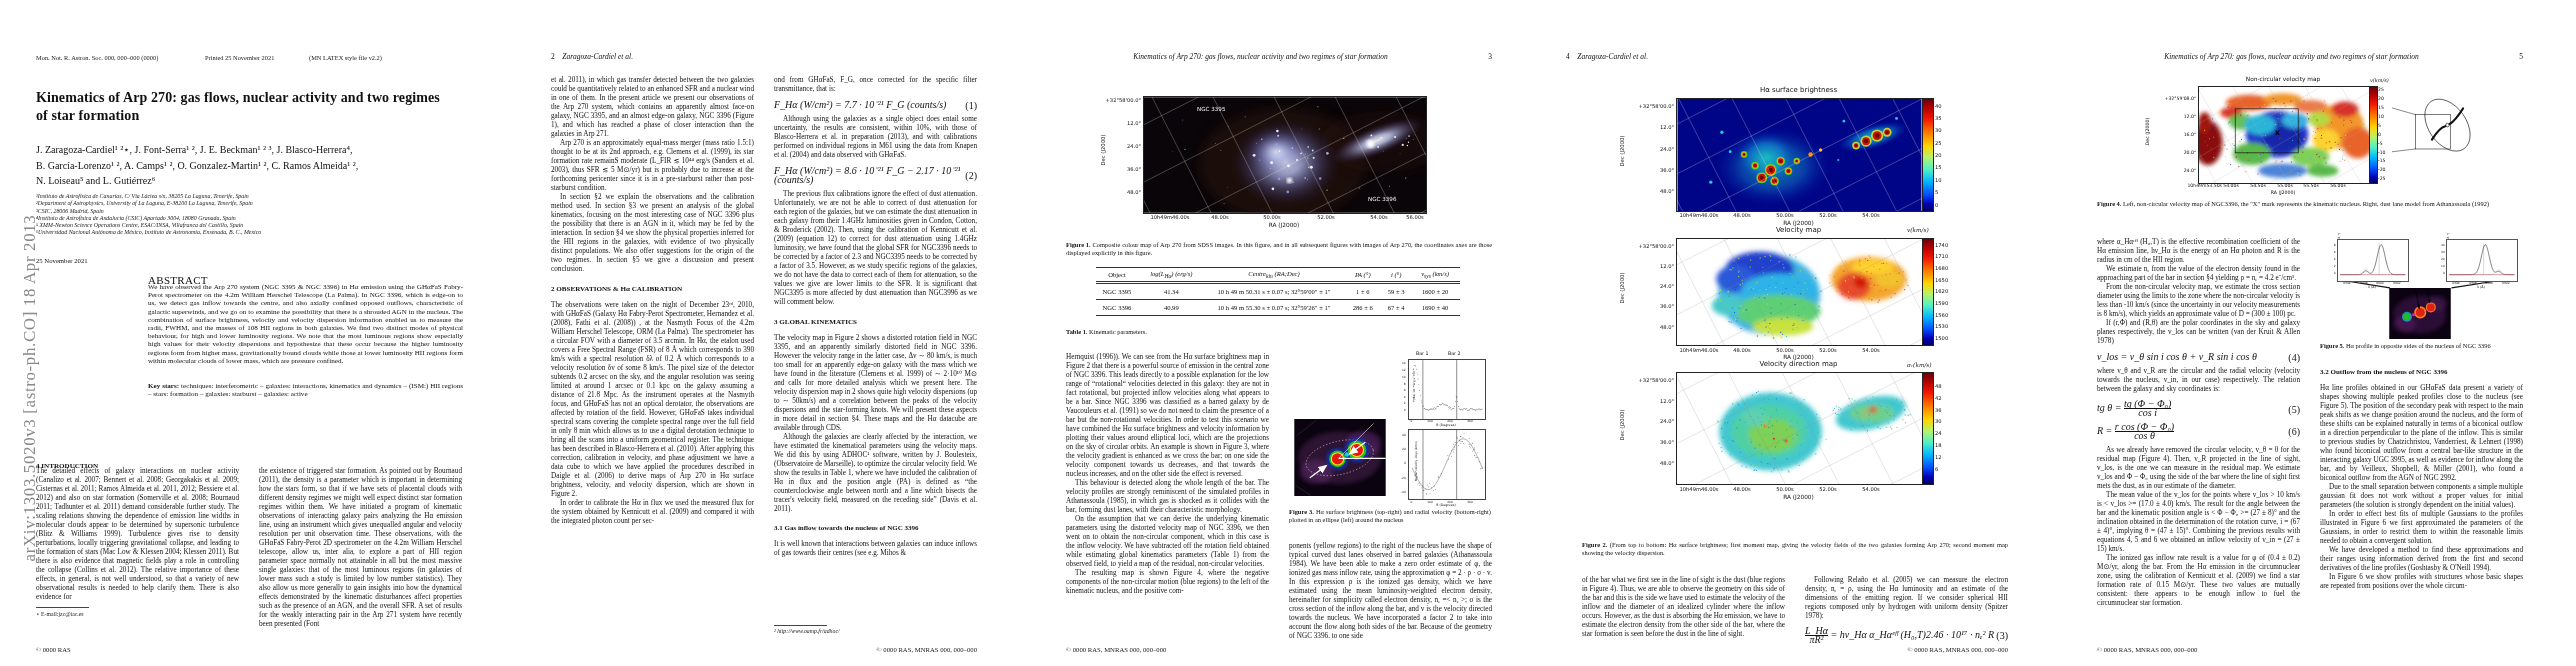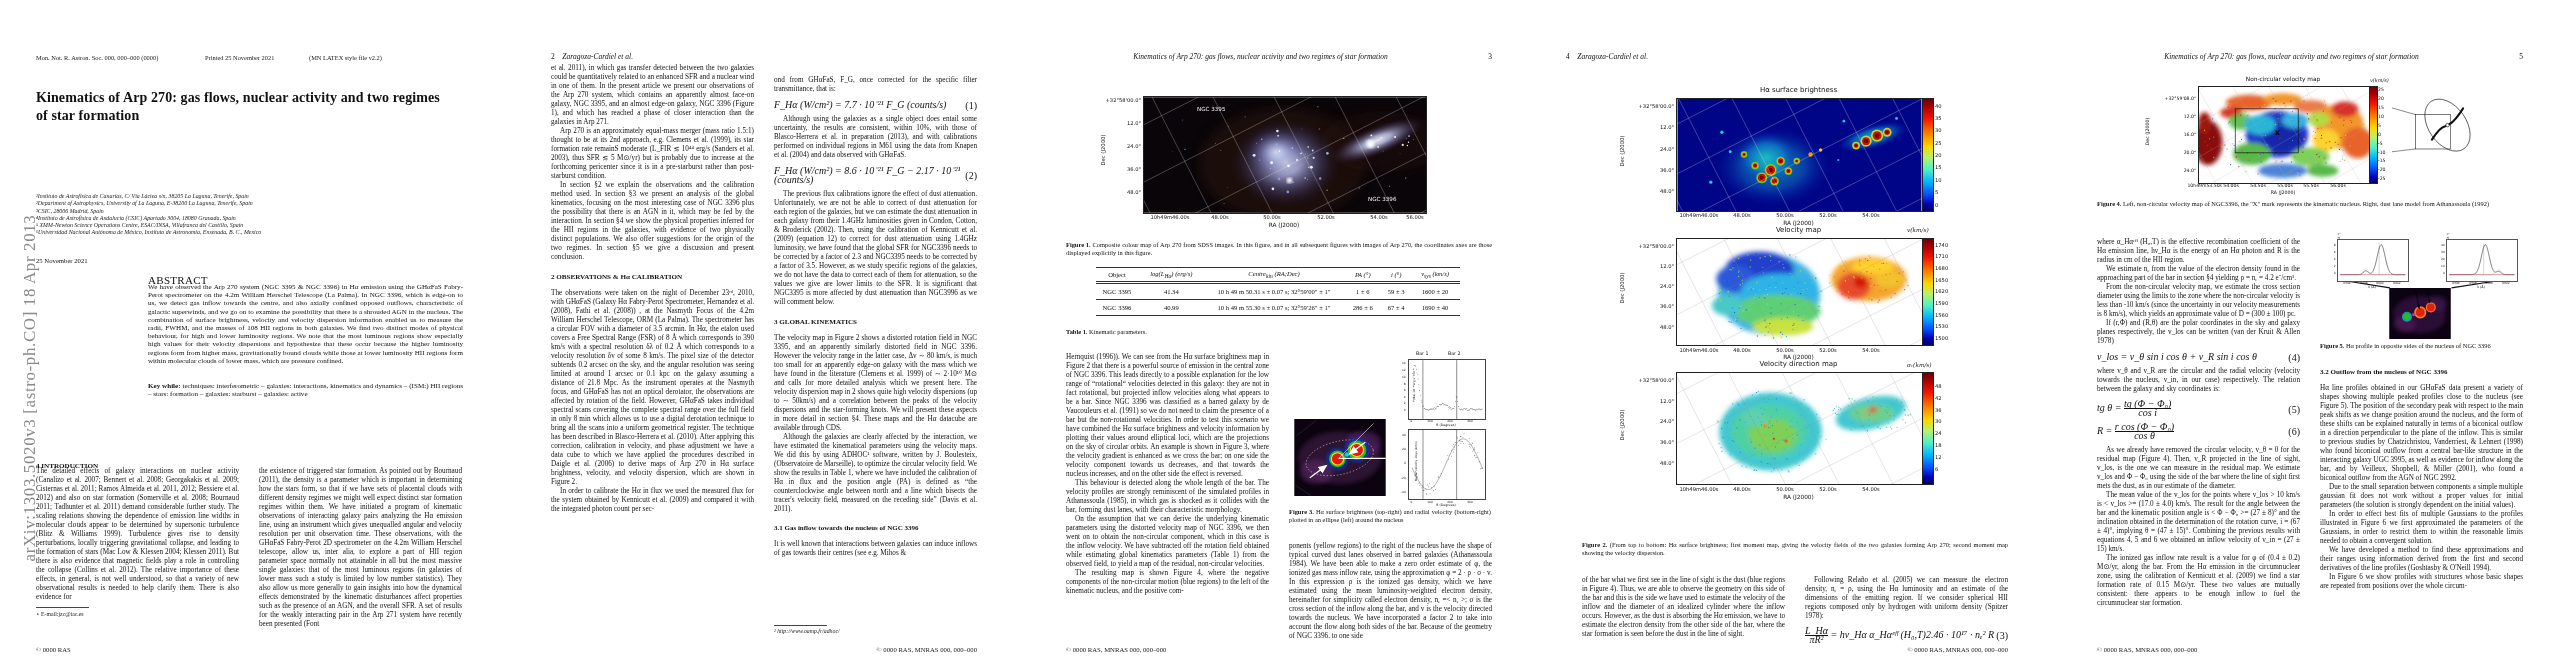--- a/index.html
+++ b/index.html
@@ -65,47 +65,52 @@
 </style>
 </head>
 <body>
 
 <div class="page" id="pg1">
   <div class="banner" style="left:-220px;top:378px;width:500px;text-align:center;">arXiv:1303.5020v3  [astro-ph.CO]  18 Apr 2013</div>
   <span class="abs jline" style="left:36px;top:54px;">Mon. Not. R. Astron. Soc. 000, 000–000 (0000)</span>
   <span class="abs jline" style="left:205px;top:54px;">Printed 25 November 2021</span>
   <span class="abs jline" style="left:309px;top:54px;">(MN LATEX style file v2.2)</span>
   <div class="abs title" style="left:36px;top:89px;width:406px;">Kinematics of Arp 270: gas flows, nuclear activity and two regimes of star formation</div>
+  <div class="abs authors" style="left:36px;top:142px;width:439px;">
+    <div>J. Zaragoza-Cardiel¹ ²⋆, J. Font-Serra¹ ², J. E. Beckman¹ ² ³, J. Blasco-Herrera⁴,</div>
+    <div>B. García-Lorenzo¹ ², A. Camps¹ ², O. Gonzalez-Martin¹ ², C. Ramos Almeida¹ ²,</div>
+    <div>N. Loiseau⁵ and L. Gutiérrez⁶</div>
+  </div>
   <div class="abs affs" style="left:36px;top:193px;width:434px;">
     <div>¹Instituto de Astrofísica de Canarias, C/ Vía Láctea s/n, 38205 La Laguna, Tenerife, Spain</div>
     <div>²Department of Astrophysics, University of La Laguna, E-38200 La Laguna, Tenerife, Spain</div>
     <div>³CSIC, 28006 Madrid, Spain</div>
     <div>⁴Instituto de Astrofísica de Andalucía (CSIC) Apartado 3004, 18080 Granada, Spain</div>
     <div>⁵ XMM-Newton Science Operations Centre, ESAC/INSA, Villafranca del Castillo, Spain</div>
     <div>⁶Universidad Nacional Autónoma de México, Instituto de Astronomía, Ensenada, B. C., Mexico</div>
   </div>
   <div class="abs date" style="left:36px;top:257px;">25 November 2021</div>
   <div class="abs abshead" style="left:148px;top:274px;">ABSTRACT</div>
   <div class="abs abstxt" style="left:148px;top:283px;width:315px;">We have observed the Arp 270 system (NGC 3395 &amp; NGC 3396) in Hα emission using the GHαFaS Fabry-Perot spectrometer on the 4.2m William Herschel Telescope (La Palma). In NGC 3396, which is edge-on to us, we detect gas inflow towards the centre, and also axially confined opposed outflows, characteristic of galactic superwinds, and we go on to examine the possibility that there is a shrouded AGN in the nucleus. The combination of surface brightness, velocity and velocity dispersion information enabled us to measure the radii, FWHM, and the masses of 108 HII regions in both galaxies. We find two distinct modes of physical behaviour, for high and lower luminosity regions. We note that the most luminous regions show especially high values for their velocity dispersions and hypothesize that these occur because the higher luminosity regions form from higher mass, gravitationally bound clouds while those at lower luminosity HII regions form within molecular clouds of lower mass, which are pressure confined.</div>
-  <div class="abs kw" style="left:148px;top:382px;width:315px;"><b>Key while:</b> <span>techniques: interferometric – galaxies: interactions, kinematics and dynamics – (ISM:) HII regions – stars: formation – galaxies: starburst – galaxies: active</span></div>
+  <div class="abs kw" style="left:148px;top:382px;width:315px;"><b>Key stars:</b> <span>techniques: interferometric – galaxies: interactions, kinematics and dynamics – (ISM:) HII regions – stars: formation – galaxies: starburst – galaxies: active</span></div>
   <div class="abs sect" style="left:36px;top:451px;">4   INTRODUCTION</div>
   <div class="abs col" style="left:36px;top:467px;width:203px;">
     <p>The detailed effects of galaxy interactions on nuclear activity (Canalizo et al. 2007; Bennert et al. 2008; Georgakakis et al. 2009; Cisternas et al. 2011; Ramos Almeida et al. 2011, 2012; Bessiere et al. 2012) and also on star formation (Somerville et al. 2008; Bournaud 2011; Tadhunter et al. 2011) demand considerable further study. The scaling relations showing the dependence of emission line widths in molecular clouds appear to be determined by supersonic turbulence (Blitz &amp; Williams 1999). Turbulence gives rise to density perturbations, locally triggering gravitational collapse, and leading to the formation of stars (Mac Low &amp; Klessen 2004; Klessen 2011). But there is also evidence that magnetic fields play a role in controlling the collapse (Collins et al. 2012). The relative importance of these effects, in general, is not well understood, so that a variety of new observational results is needed to help clarify them. There is also evidence for</p>
   </div>
   <div class="abs col" style="left:259px;top:467px;width:203px;height:172px;overflow:hidden;">
     <p>the existence of triggered star formation. As pointed out by Bournaud (2011), the density is a parameter which is important in determining how the stars form, so that if we have sets of placental clouds with different density regimes we might well expect distinct star formation regimes within them. We have initiated a program of kinematic observations of interacting galaxy pairs analyzing the Hα emission line, using an instrument which gives unequalled angular and velocity resolution per unit observation time. These observations, with the GHαFaS Fabry-Perot 2D spectrometer on the 4.2m William Herschel telescope, allow us, inter alia, to explore a part of HII region parameter space normally not attainable in all but the most massive single galaxies: that of the most luminous regions (in galaxies of lower mass such a study is limited by low number statistics). They also allow us more generally to gain insights into how the dynamical effects demonstrated by the kinematic disturbances affect properties such as the presence of an AGN, and the overall SFR. A set of results for the weakly interacting pair in the Arp 271 system have recently been presented (Font</p>
   </div>
   <div class="abs fnrule" style="left:36px;top:607px;"></div>
   <div class="abs fnote" style="left:36px;top:611px;">⋆ E-mail:jzc@iac.es</div>
   <div class="abs footer" style="left:36px;top:646px;">© 0000 RAS</div>
 </div>
 
 <div class="page" id="pg2">
   <div class="abs runhead" style="left:36px;top:52px;"><span class="rn">2</span>&nbsp;&nbsp;&nbsp;&nbsp;<span class="rt">Zaragoza-Cardiel et al.</span></div>
-  <div class="abs col" style="left:36px;top:64px;width:203px;height:561px;overflow:hidden;">
+  <div class="abs col" style="left:36px;top:76px;width:203px;height:561px;overflow:hidden;">
     <p>et al. 2011), in which gas transfer detected between the two galaxies could be quantitatively related to an enhanced SFR and a nuclear wind in one of them. In the present article we present our observations of the Arp 270 system, which contains an apparently almost face-on galaxy, NGC 3395, and an almost edge-on galaxy, NGC 3396 (Figure 1), and which has reached a phase of closer interaction than the galaxies in Arp 271.</p>
     <p class="ind">Arp 270 is an approximately equal-mass merger (mass ratio 1.5:1) thought to be at its 2nd approach, e.g. Clemens et al. (1999), its star formation rate remainS moderate (L_FIR ≲ 10⁴⁴ erg/s (Sanders et al. 2003), thus SFR ≲ 5 M⊙/yr) but is probably due to increase at the forthcoming pericenter since it is in a pre-starburst rather than post-starburst condition.</p>
     <p class="ind">In section §2 we explain the observations and the calibration method used. In section §3 we present an analysis of the global kinematics, focusing on the most interesting case of NGC 3396 plus the possibility that there is an AGN in it, which may be fed by the interaction. In section §4 we show the physical properties inferred for the HII regions in the galaxies, with evidence of two physically distinct populations. We also offer suggestions for the origin of the two regimes. In section §5 we give a discussion and present conclusion.</p>
     <div class="sect">2   OBSERVATIONS &amp; Hα CALIBRATION</div>
     <p>The observations were taken on the night of December 23ʳᵈ, 2010, with GHαFaS (Galaxy Hα Fabry-Perot Spectrometer, Hernandez et al. (2008), Fathi et al. (2008)) , at the Nasmyth Focus of the 4.2m William Herschel Telescope, ORM (La Palma). The spectrometer has a circular FOV with a diameter of 3.5 arcmin. In Hα, the etalon used covers a Free Spectral Range (FSR) of 8 Å which corresponds to 390 km/s with a spectral resolution δλ of 0.2 Å which corresponds to a velocity resolution δv of some 8 km/s. The pixel size of the detector subtends 0.2 arcsec on the sky, and the angular resolution was seeing limited at around 1 arcsec or 0.1 kpc on the galaxy assuming a distance of 21.8 Mpc. As the instrument operates at the Nasmyth focus, and GHαFaS has not an optical derotator, the observations are affected by rotation of the field. However, GHαFaS takes individual spectral scans covering the complete spectral range over the full field in only 8 min which allows us to use a digital derotation technique to bring all the scans into a uniform geometrical register. The technique has been described in Blasco-Herrera et al. (2010). After applying this correction, calibration in velocity, and phase adjustment we have a data cube to which we have applied the procedures described in Daigle et al. (2006) to derive maps of Arp 270 in Hα surface brightness, velocity, and velocity dispersion, which are shown in Figure 2.</p>
     <p class="ind">In order to calibrate the Hα in flux we used the measured flux for the system obtained by Kennicutt et al. (2009) and compared it with the integrated photon count per sec-</p>
   </div>
   <div class="abs col" style="left:259px;top:76px;width:203px;height:547px;overflow:hidden;">
     <p>ond from GHαFaS, F_G, once corrected for the specific filter transmittance, that is:</p>
     <div class="eq"><span>F_Hα (W/cm²) = 7.7 · 10⁻²¹ F_G (counts/s)</span><span class="num">(1)</span></div>

